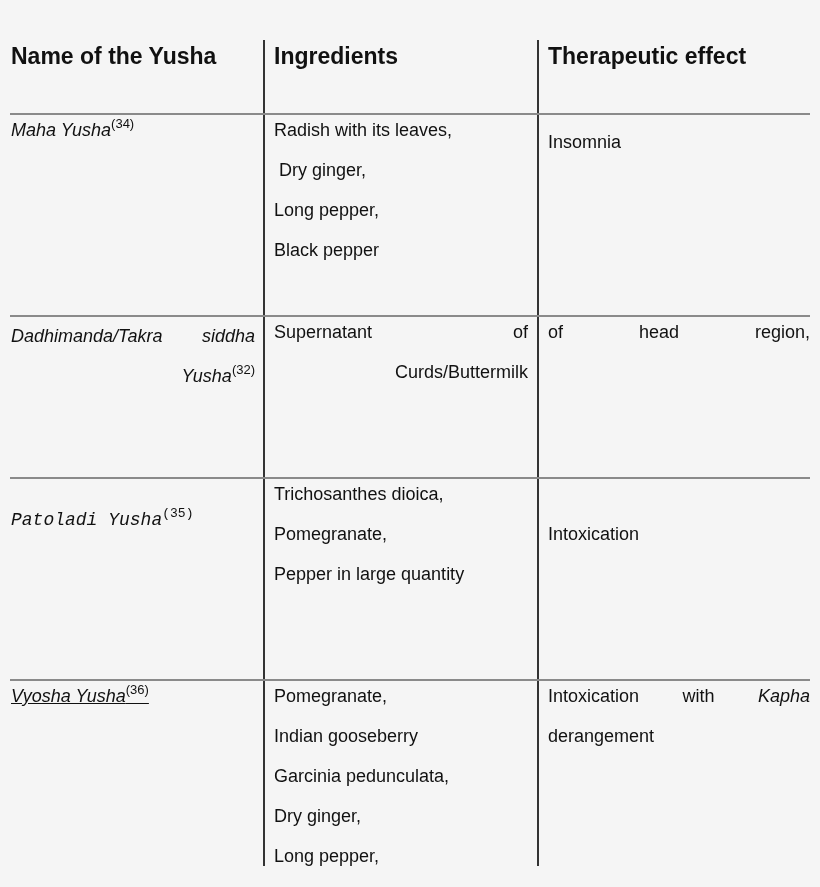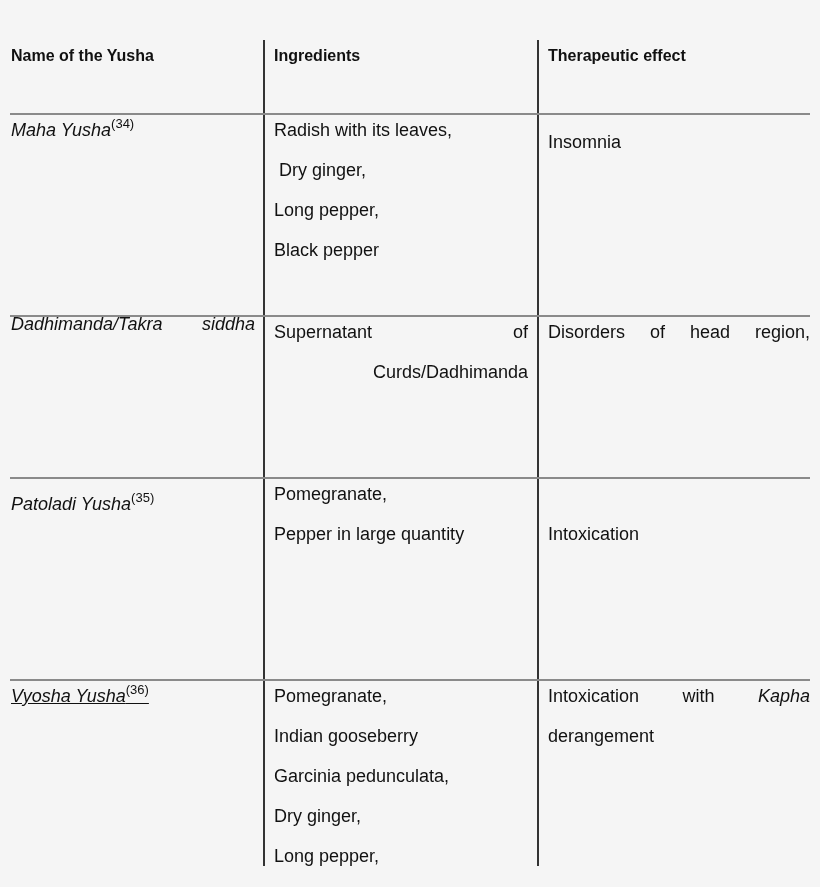--- a/index.html
+++ b/index.html
@@ -29,21 +29,21 @@
       height: 2px;
       background: #8a8a8a;
     }
     .cell {
       position: absolute;
       font-size: 18px;
       line-height: 40px;
     }
     .hdr {
       font-weight: bold;
-      font-size: 16px;
+      font-size: 23px;
       top: 36px;
     }
     .col1 { left: 11px; width: 244px; }
     .col2 { left: 274px; width: 254px; }
     .col3 { left: 548px; width: 262px; }
     .it { font-style: italic; }
     .sup {
       font-size: 13px;
       vertical-align: 8px;
       line-height: 0;
@@ -76,46 +76,47 @@
 <div class="cell col2" style="top:110px;">
   <span class="line">Radish with its leaves,</span>
   <span class="line" style="white-space:pre;"> Dry ginger,</span>
   <span class="line">Long pepper,</span>
   <span class="line">Black pepper</span>
 </div>
 <div class="cell col3" style="top:122px;">
   <span class="line">Insomnia</span>
 </div>
 
-<div class="cell col1 it" style="top:304px;text-align:right;">
+<div class="cell col1 it" style="top:316px;text-align:right;">
   <span class="justify">
     <span>Dadhimanda/Takra</span>
     <span>siddha</span>
   </span>
+  <span class="line"><span>Yusha</span><span class="sup">(32)</span></span>
 </div>
 <div class="cell col2" style="top:312px;text-align:right;">
   <span class="justify">
     <span>Supernatant</span>
     <span>of</span>
   </span>
-  <span class="line">Curds/Dadhimanda</span>
+  <span class="line">Curds/Buttermilk</span>
 </div>
 <div class="cell col3" style="top:312px;">
   <span class="justify">
-    <span>Disorders</span>
     <span>of</span>
     <span>head</span>
     <span>region,</span>
   </span>
 </div>
 
-<div class="cell col1 it" style="top:484px;">
+<div class="cell col1 it" style="top:500px;font-family:Liberation Mono, monospace;">
   <span>Patoladi Yusha</span><span class="sup">(35)</span>
 </div>
 <div class="cell col2" style="top:474px;">
+  <span class="line">Trichosanthes dioica,</span>
   <span class="line">Pomegranate,</span>
   <span class="line">Pepper in large quantity</span>
 </div>
 <div class="cell col3" style="top:514px;">
   <span class="line">Intoxication</span>
 </div>
 
 <div class="cell col1 it" style="top:676px;text-decoration:underline;">
   <span>Vyosha Yusha</span><span class="sup">(36)</span>
 </div>

